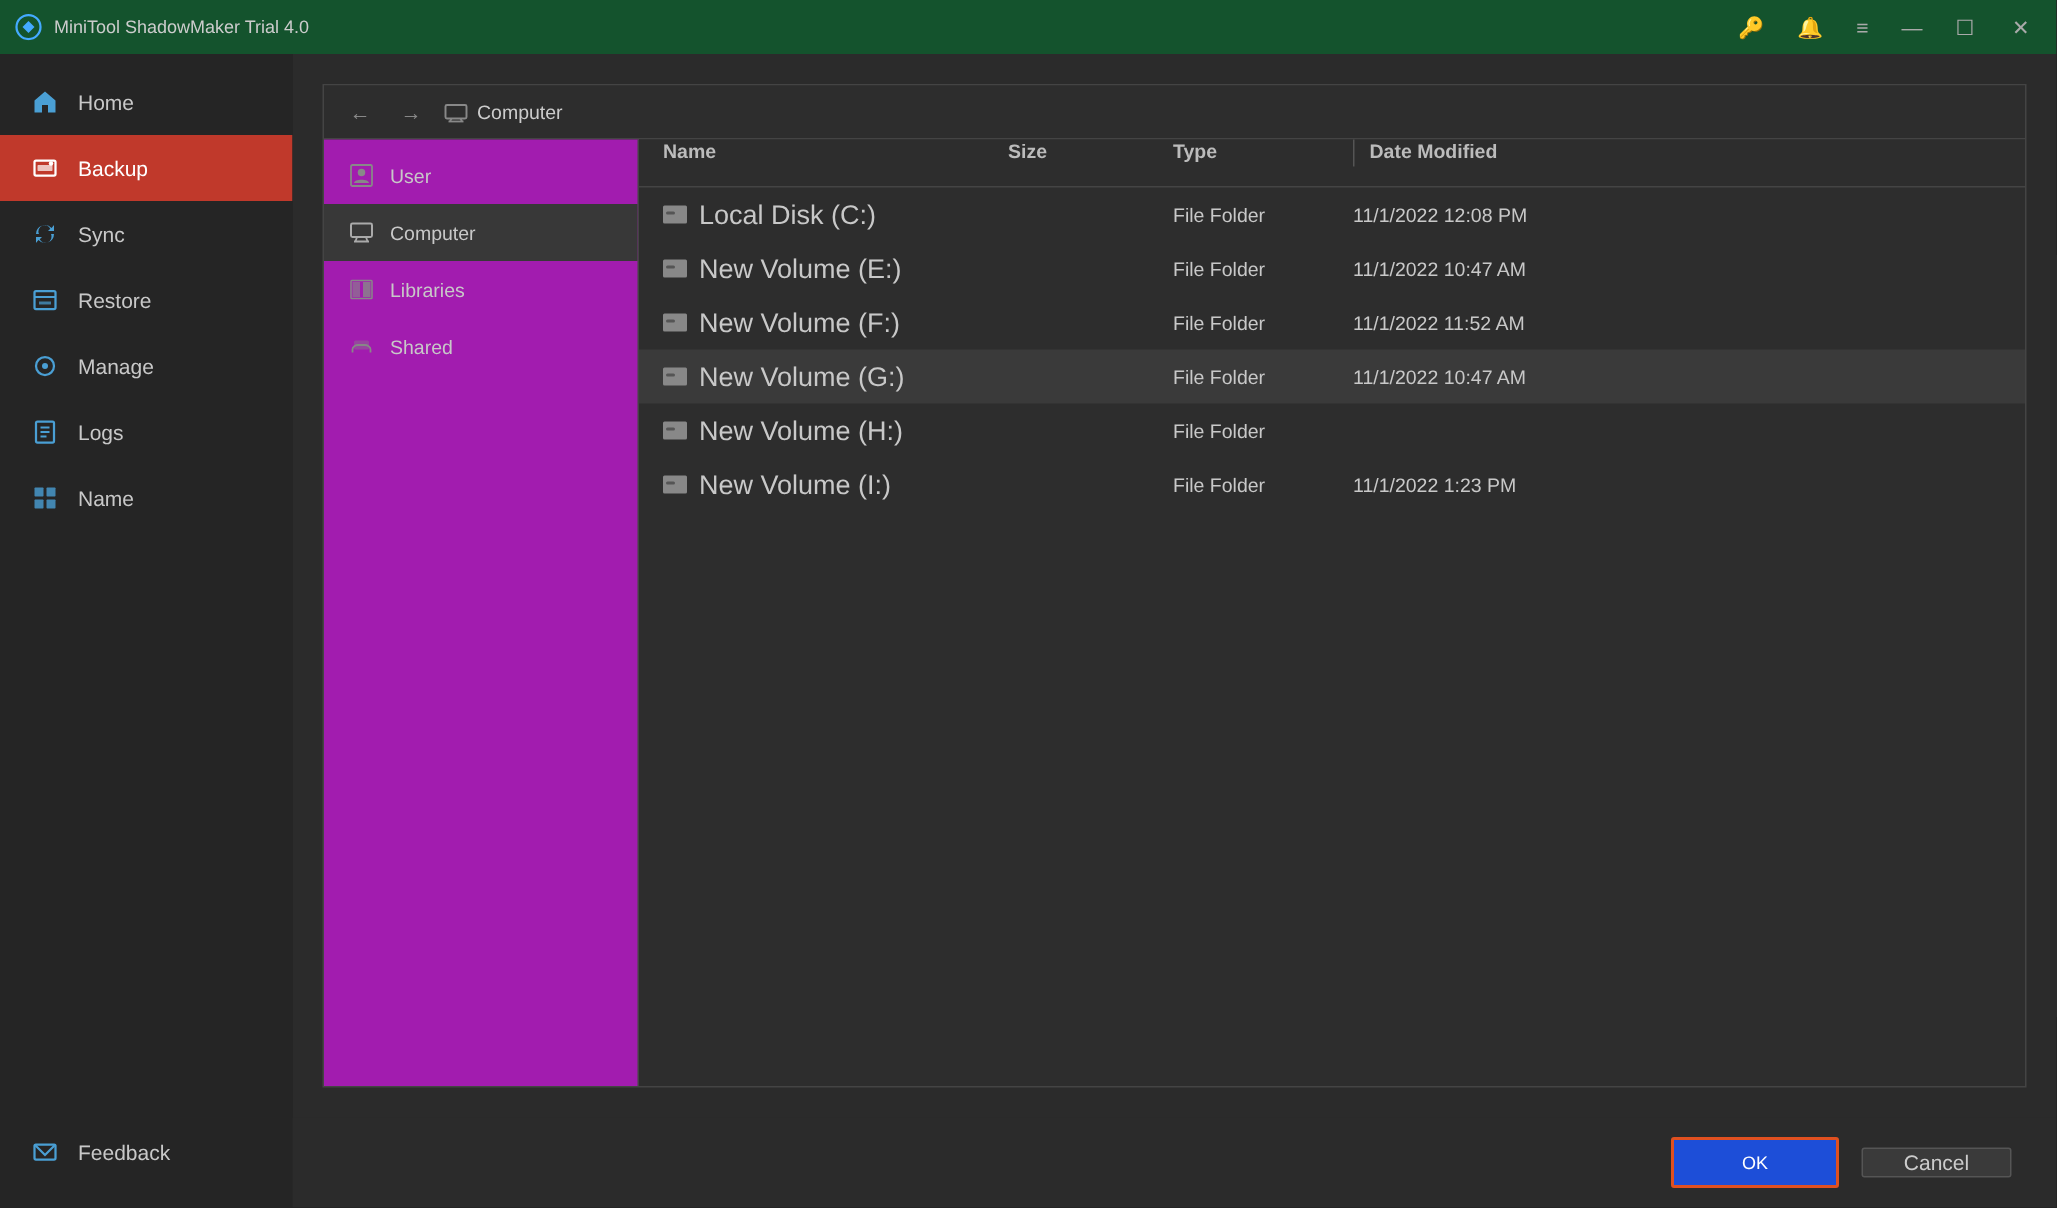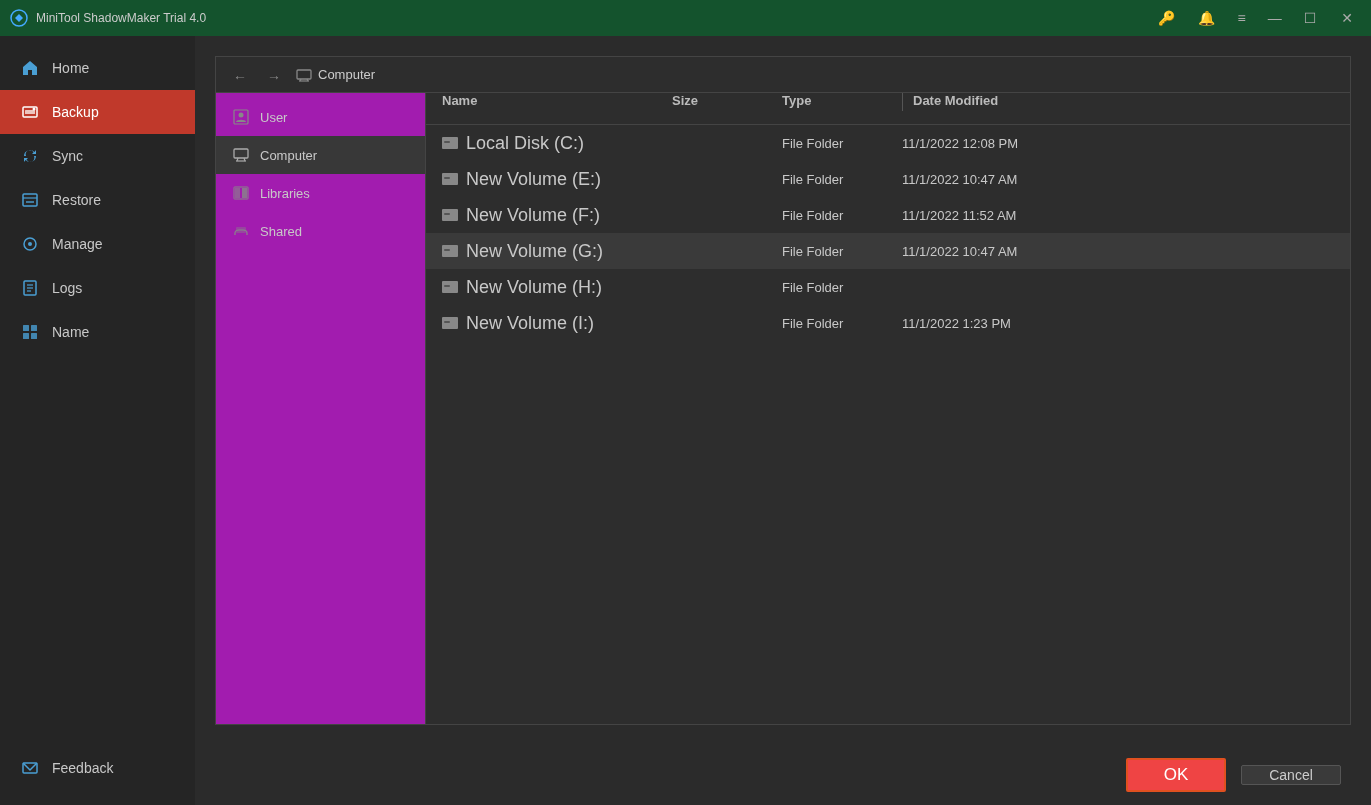--- a/index.html
+++ b/index.html
@@ -249,27 +249,27 @@
     #bottom-bar {
       height: 60px;
       display: flex;
       align-items: center;
       justify-content: flex-end;
       padding: 0 30px;
       gap: 15px;
       background: #2b2b2b;
     }
     .btn-ok {
-      width: 100px;
+      width: 112px;
       height: 34px;
-      background: #ef4444;
+      background: #1d4ed8;
       border: 2px solid #e05020;
       border-radius: 2px;
       color: #fff;
-      font-size: 17px;
+      font-size: 12px;
       cursor: pointer;
       display: flex;
       align-items: center;
       justify-content: center;
     }
     .btn-cancel {
       width: 100px;
       height: 20px;
       background: #3a3a3a;
       border: 1px solid #555;

